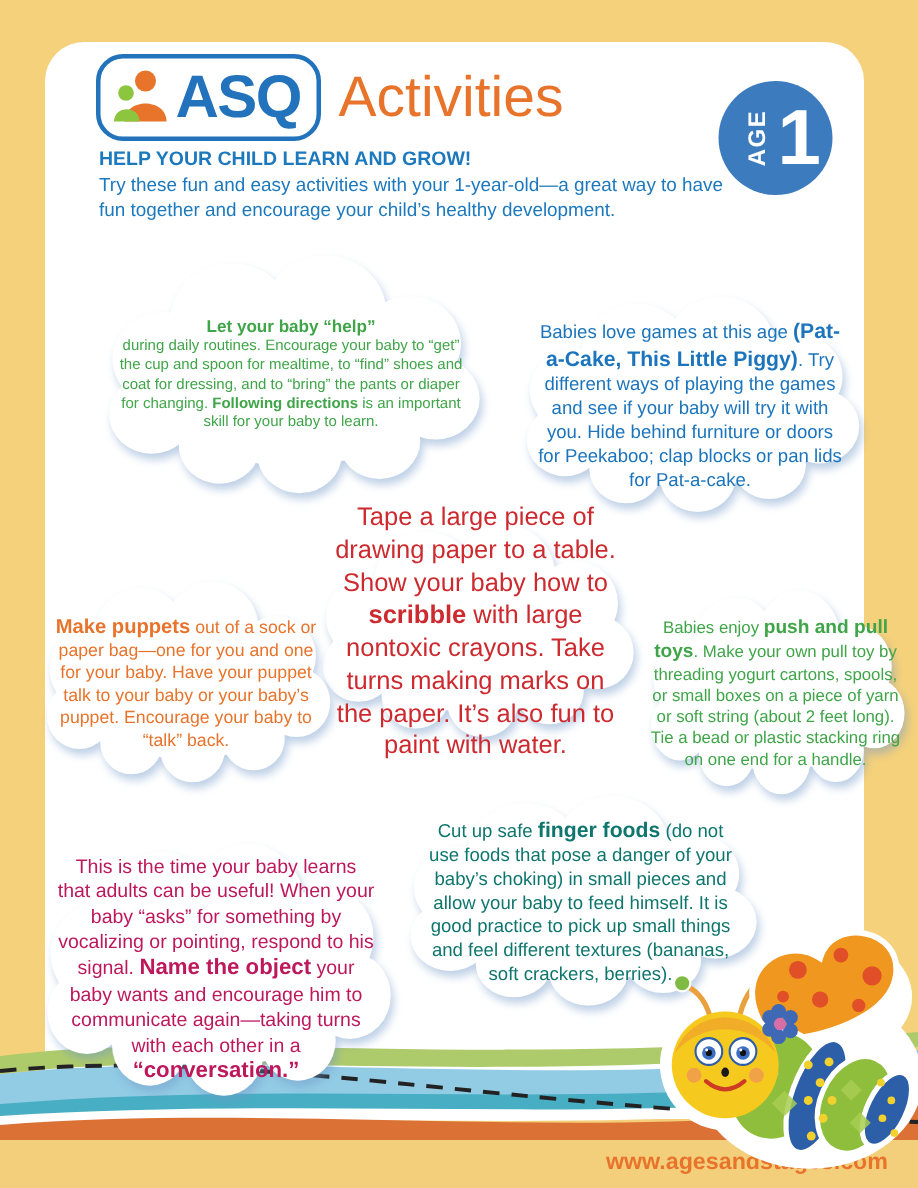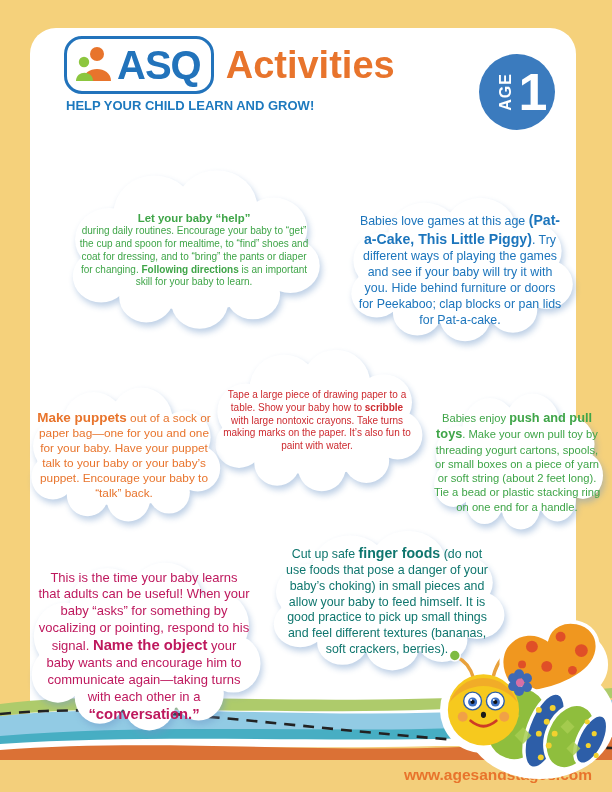--- a/index.html
+++ b/index.html
@@ -5,41 +5,41 @@
   html,body{margin:0;padding:0;}
   .page{position:relative;width:612px;height:792px;background:#F5D17B;overflow:hidden;
         font-family:"Liberation Sans",sans-serif;}
   .card{position:absolute;left:30px;top:28px;width:546px;height:730px;background:#fff;
         border-radius:26px;z-index:1;}
   
   .logo-row{position:absolute;left:64px;top:36px;display:flex;align-items:center;gap:12px;z-index:5;}
   .logo-box{display:flex;align-items:center;gap:4px;border:3px solid #2273BB;border-radius:18px;
             background:#fff;padding:2px 10px 2px 6px;height:48px;}
   .logo-asq{font-size:40px;font-weight:bold;color:#2273BB;letter-spacing:-1px;line-height:1;}
-  .logo-title{font-size:38px;font-weight:bold;color:#E8742C;line-height:1;}
+  .logo-title{font-size:38px;font-weight:normal;color:#E8742C;line-height:1;}
   .headline{position:absolute;left:66px;top:98px;width:432px;font-size:13px;font-weight:bold;
             color:#1D79BE;z-index:5;}
   .subtitle{position:absolute;left:66px;top:115px;width:432px;font-size:12.6px;color:#1D79BE;
             line-height:1.32;z-index:5;}
   .age-badge{position:absolute;left:479px;top:54px;width:76px;height:76px;border-radius:50%;
              background:#3B7BBE;display:flex;align-items:center;justify-content:center;z-index:5;}
   .age-label{color:#fff;font-weight:bold;font-size:16px;transform:rotate(-90deg);letter-spacing:1px;margin-right:-6px;}
   .age-num{color:#fff;font-weight:bold;font-size:52px;line-height:1;}
   
   .cloud{position:absolute;z-index:4;}
   .cloud-svg{position:absolute;inset:0;width:100%;height:100%;
              filter:drop-shadow(2px 4px 3px rgba(110,150,200,.45));}
   .cloud-text{position:absolute;inset:0;display:flex;flex-direction:column;align-items:center;
               justify-content:center;text-align:center;padding:14px 8%;box-sizing:border-box;
               line-height:1.28;}
   .b{font-weight:bold;}
   .lg{font-weight:bold;font-size:1.14em;}
   #cloud1{left:58px;top:166px;width:272px;height:168px;}  #cloud1 .cloud-text{color:#3FA548;font-size:10px;}
   #cloud2{left:338px;top:194px;width:244px;height:152px;} #cloud2 .cloud-text{color:#1C75BC;font-size:12.4px;}
-  #cloud3{left:203px;top:346px;width:228px;height:150px;} #cloud3 .cloud-text{color:#CD2A2F;font-size:10px;}
+  #cloud3{left:203px;top:346px;width:228px;height:150px;} #cloud3 .cloud-text{color:#CD2A2F;font-size:17px;}
   #cloud4{left:20px;top:384px;width:208px;height:142px;}  #cloud4 .cloud-text{color:#E8742C;font-size:11.8px;}
   #cloud5{left:424px;top:390px;width:186px;height:144px;} #cloud5 .cloud-text{color:#3FA548;font-size:11.2px;padding:12px 5%;}
   #cloud6{left:260px;top:527px;width:254px;height:148px;} #cloud6 .cloud-text{color:#0f766e;font-size:12.4px;}
   #cloud7{left:18px;top:558px;width:252px;height:178px;}  #cloud7 .cloud-text{color:#be185d;font-size:13px;}
   
   .footer-band{position:absolute;left:0;top:746px;width:612px;height:46px;background:#F3CF7B;z-index:2;}
   .waves{position:absolute;left:0;top:678px;width:612px;height:82px;z-index:3;}
   .credit{position:absolute;left:36px;top:764px;width:330px;font-size:7.6px;color:#5E4E33;
           line-height:1.45;z-index:6;}
   .website{position:absolute;right:20px;top:766px;font-size:15.5px;font-weight:bold;color:#E8742C;
@@ -78,20 +78,21 @@
         <circle cx="24" cy="9" r="7" fill="#E8742C"></circle>
         <path d="M10,36 C10,20 38,20 38,36 Z" fill="#E8742C"></path>
         <circle cx="11" cy="17" r="5.2" fill="#8CC63F"></circle>
         <path d="M3,36 C3,25 20,25 20,36 Z" fill="#8CC63F"></path>
       </svg>
       <span class="logo-asq">ASQ</span>
     </div>
     <span class="logo-title">Activities</span>
   </div>
   <div class="headline">HELP YOUR CHILD LEARN AND GROW!</div>
+  <div class="subtitle">Try these fun and easy activities with your 1-year-old—a great way to have fun together and encourage your child’s healthy development.</div>
   <div class="age-badge">
     <span class="age-label">AGE</span>
     <span class="age-num">1</span>
   </div>
 
   <div class="cloud" id="cloud1">
     <svg class="cloud-svg">
         <use href="#cloud-shape"></use>
       </svg>
     <div class="cloud-text">

